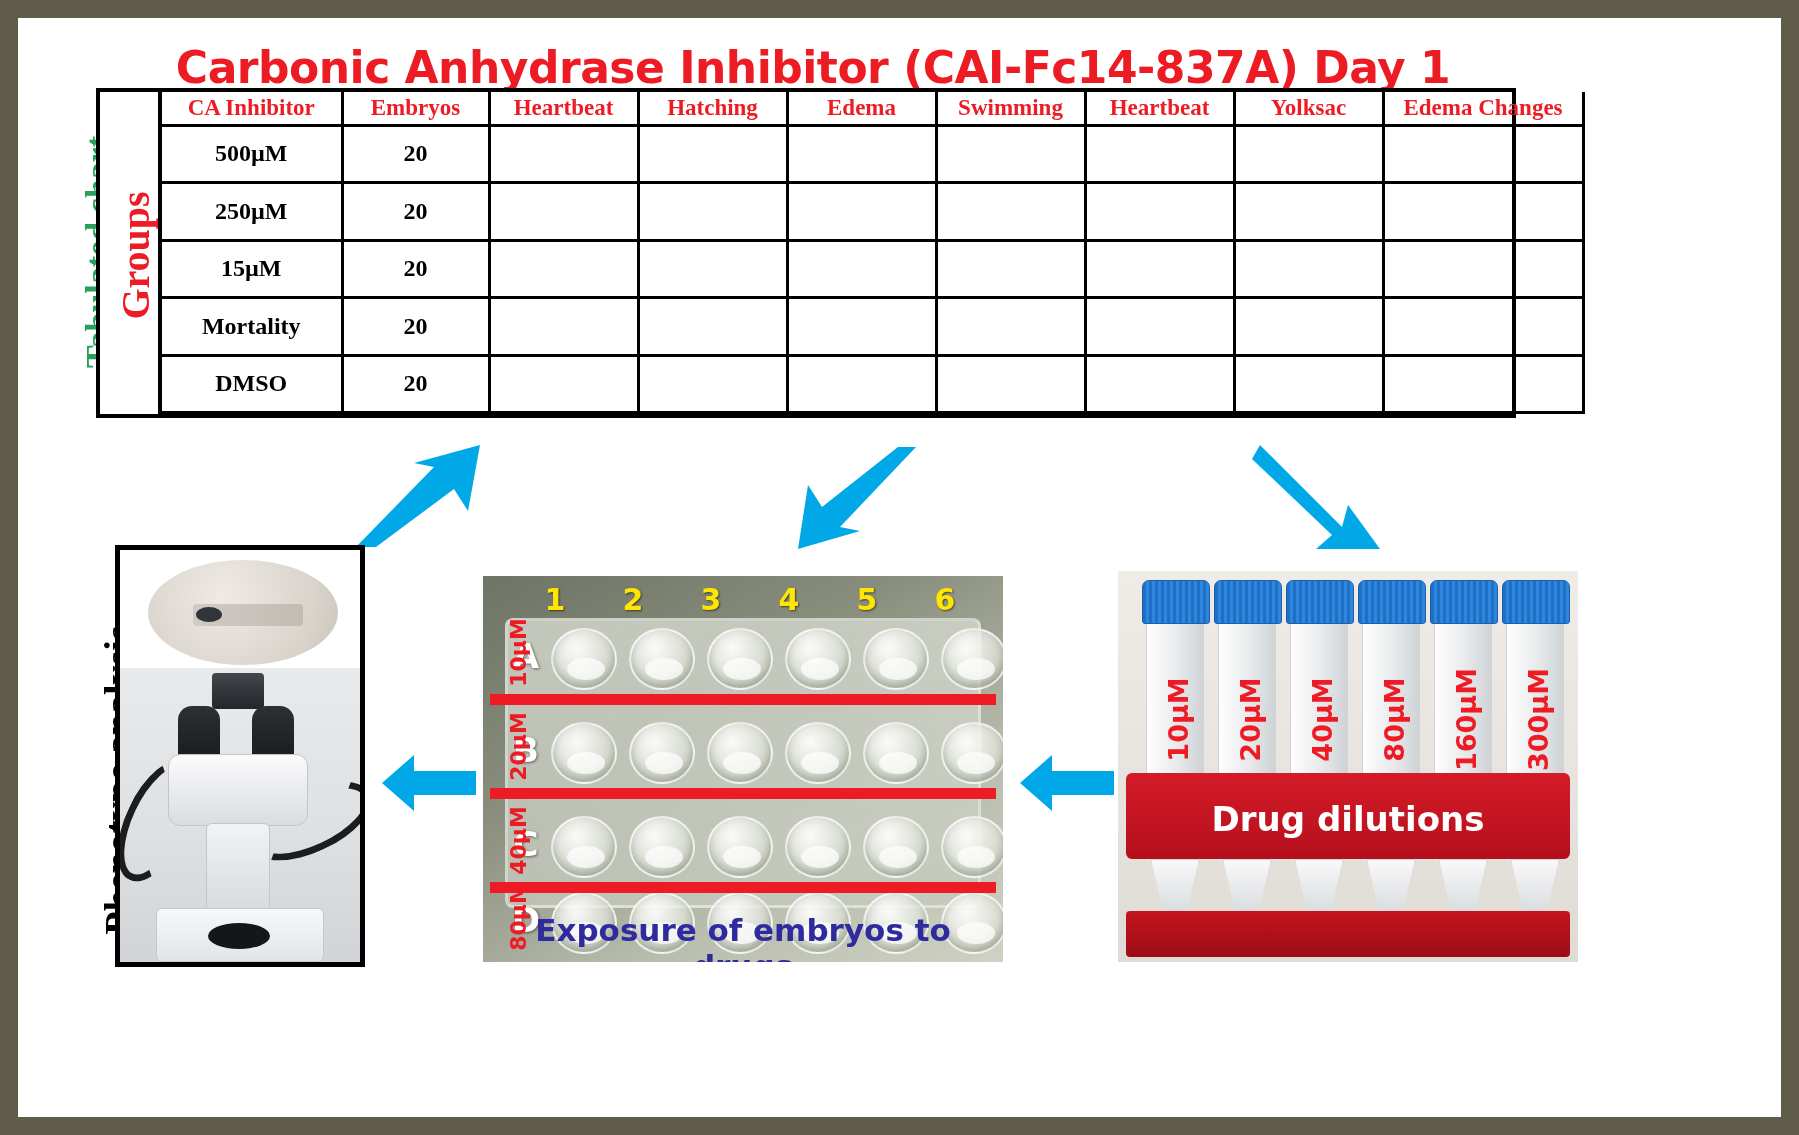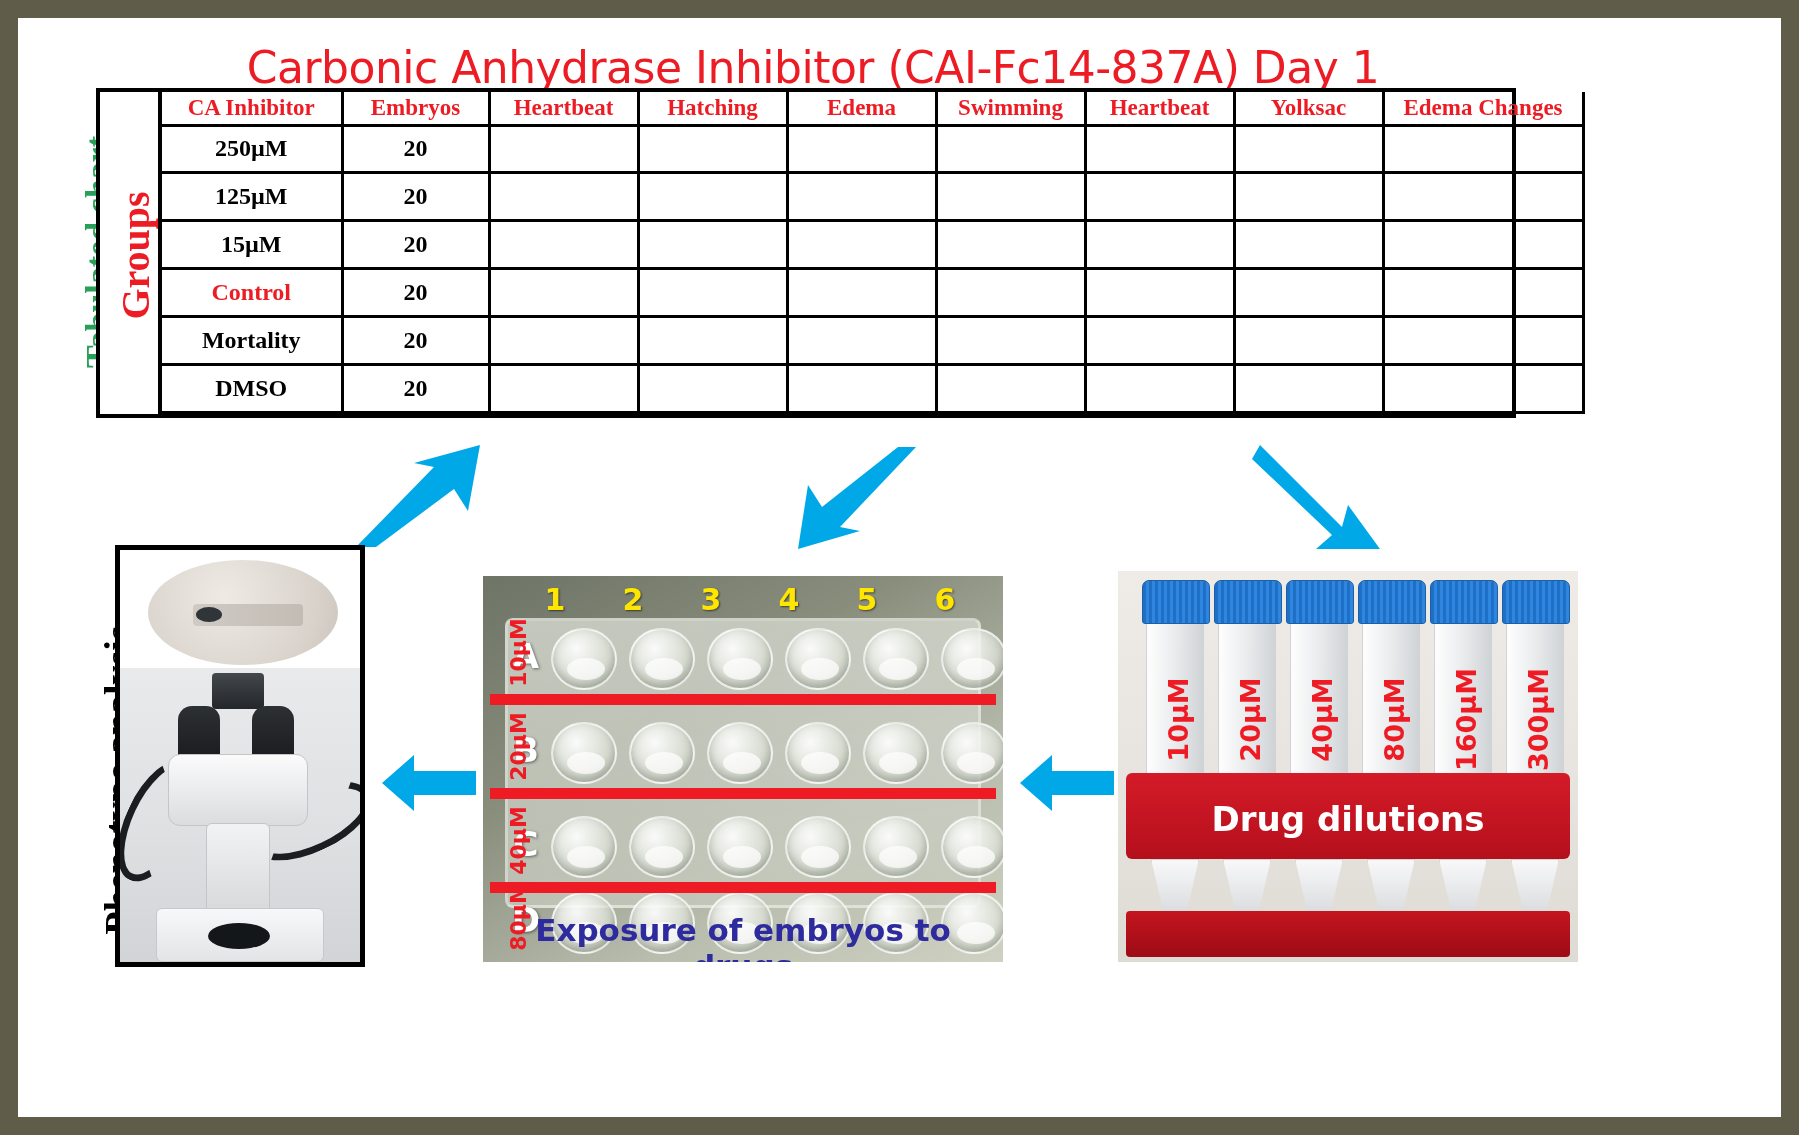--- a/index.html
+++ b/index.html
@@ -15,21 +15,21 @@
     background: #ffffff;
     border: 18px solid #5f5c4a;
   }
   .stage { position: absolute; inset: 0; }
 
   
   #title {
     position: absolute; left: 95px; top: 24px; width: 1400px;
     text-align: center;
     font-family: "DejaVu Sans", sans-serif;
-    font-weight: normal;
+    font-weight: bold;
     font-size: 44px;
     color: #ed1c24;
     letter-spacing: -0.5px;
   }
 
   
   .rot-label {
     position: absolute;
     transform-origin: 50% 50%;
     white-space: nowrap;
@@ -294,54 +294,43 @@
             <th>Hatching</th>
             <th>Edema</th>
             <th>Swimming</th>
             <th>Heartbeat</th>
             <th>Yolksac</th>
             <th>Edema Changes</th>
           </tr>
         </thead>
         <tbody id="table-body">
             <tr>
-              <td class="drug">250µM</td>
+              <td class="drug">500µM</td>
               <td class="count">20</td>
               <td class="blank"></td>
               <td class="blank"></td>
               <td class="blank"></td>
               <td class="blank"></td>
               <td class="blank"></td>
               <td class="blank"></td>
               <td class="blank"></td>
             </tr>
             <tr>
-              <td class="drug">125µM</td>
+              <td class="drug">250µM</td>
               <td class="count">20</td>
               <td class="blank"></td>
               <td class="blank"></td>
               <td class="blank"></td>
               <td class="blank"></td>
               <td class="blank"></td>
               <td class="blank"></td>
               <td class="blank"></td>
             </tr>
             <tr>
               <td class="drug">15µM</td>
-              <td class="count">20</td>
-              <td class="blank"></td>
-              <td class="blank"></td>
-              <td class="blank"></td>
-              <td class="blank"></td>
-              <td class="blank"></td>
-              <td class="blank"></td>
-              <td class="blank"></td>
-            </tr>
-            <tr>
-              <td class="drug accent">Control</td>
               <td class="count">20</td>
               <td class="blank"></td>
               <td class="blank"></td>
               <td class="blank"></td>
               <td class="blank"></td>
               <td class="blank"></td>
               <td class="blank"></td>
               <td class="blank"></td>
             </tr>
             <tr>

